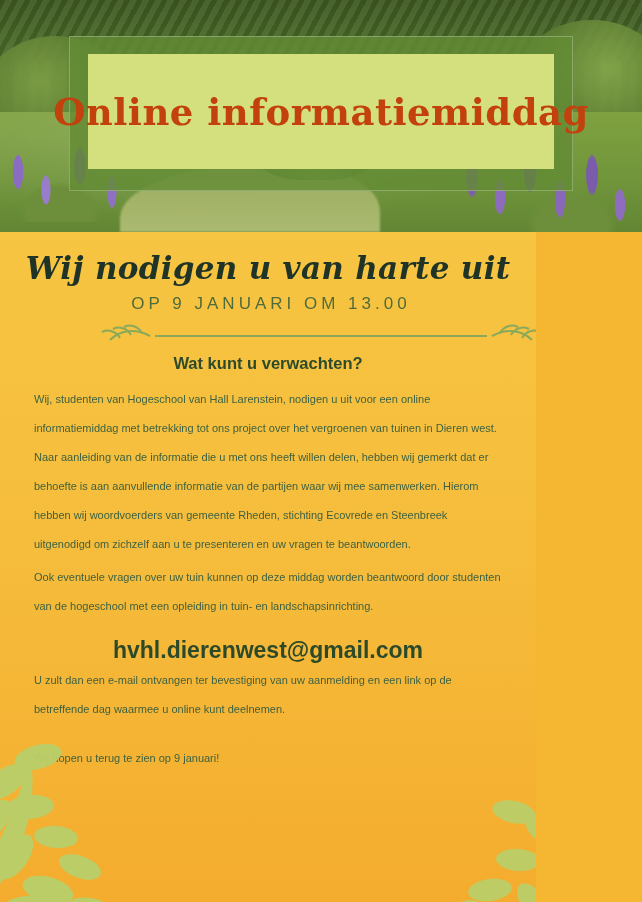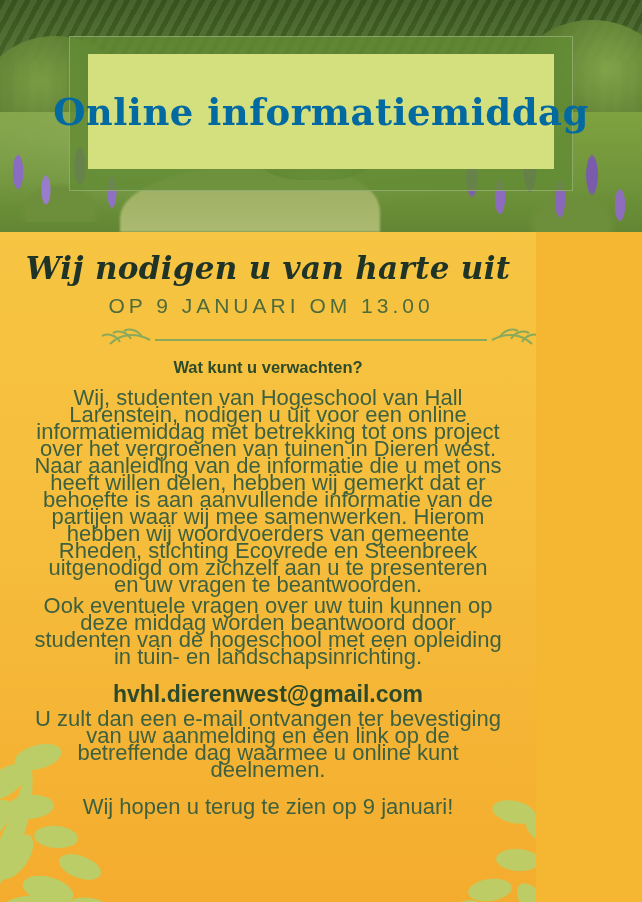--- a/index.html
+++ b/index.html
@@ -108,21 +108,21 @@
     left: 88px; top: 54px;
     width: 466px; height: 115px;
     background: #d4e07d;
     display: flex; align-items: center; justify-content: center;
   }
   .title-text {
     font-family: "DejaVu Serif", serif;
     font-weight: 700;
     font-size: 37px;
     letter-spacing: .5px;
-    color: #0369a1;
+    color: #c2410c;
     white-space: nowrap;
   }
 
   
   .body-area {
     position: absolute;
     top: 232px; left: 0;
     width: 536px; height: 670px;
     background: linear-gradient(180deg, #f6c542 0%, #f6bd3c 45%, #f4ac2e 100%);
     overflow: hidden;
@@ -142,21 +142,21 @@
     font-family: "DejaVu Serif", serif;
     font-style: italic;
     font-weight: 700;
     font-size: 31px;
     color: #1f3326;
     letter-spacing: .3px;
   }
   .date-line {
     text-align: center;
     margin-top: 8px;
-    font-size: 21px;
+    font-size: 17px;
     letter-spacing: 4px;
     color: #4f6b3b;
     font-family: "Liberation Sans", sans-serif;
     margin-left: 6px;
   }
 
   .divider {
     position: relative;
     height: 34px;
     margin: 4px 0 2px 0;
@@ -170,23 +170,22 @@
     text-align: center;
     font-size: 16.5px;
     font-weight: 700;
     color: #2d4a2b;
     margin: 2px 0 12px 0;
     font-family: "Liberation Sans", sans-serif;
   }
   p.para {
     margin: 0 0 4px 0;
     padding: 0 34px;
-    text-align: center;
-    font-size: 22px;
-    line-height: 17px;
+    font-size: 11px;
+    line-height: 29px;
     color: #3d6140;
     font-family: "Liberation Sans", sans-serif;
   }
   p.para.tight { margin-bottom: 0; }
   .email {
     text-align: center;
     font-size: 23px;
     font-weight: 700;
     color: #2c4a2a;
     margin: 2px 0 2px 0;

